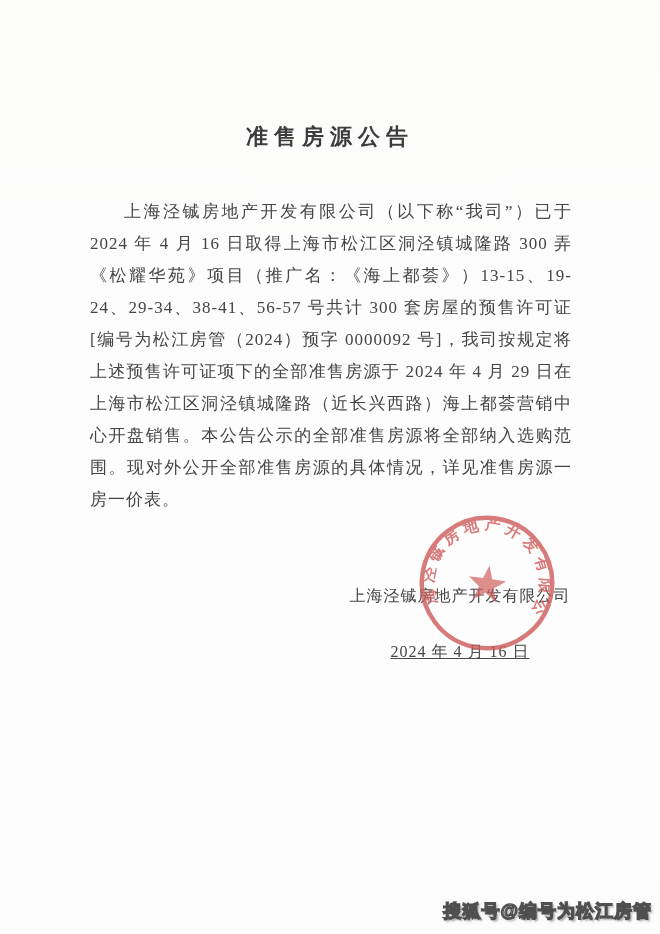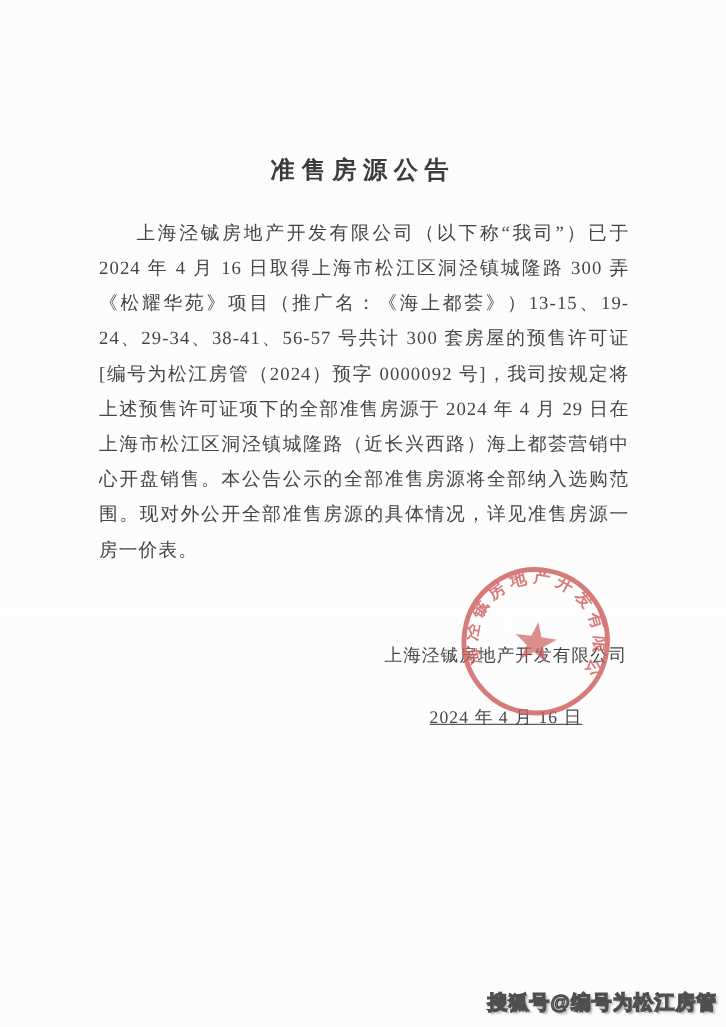--- a/index.html
+++ b/index.html
@@ -7,21 +7,21 @@
     position:relative;
     width:660px;height:934px;
     background:linear-gradient(180deg,#fcfcfb 0%,#fdfdfd 60%,#fcfcfc 100%);
     font-family:"Liberation Serif","DejaVu Serif",serif;
     color:#424242;
     overflow:hidden;
   }
   .title{
     position:absolute;
     top:122px;left:0;right:0;
-    margin:18px;
+    margin:0;
     text-align:center;
     font-size:22px;
     font-weight:bold;
     letter-spacing:6px;
     color:#3c3c3c;
   }
   .body-text{
     position:absolute;
     top:196px;left:90px;
     width:482px;

